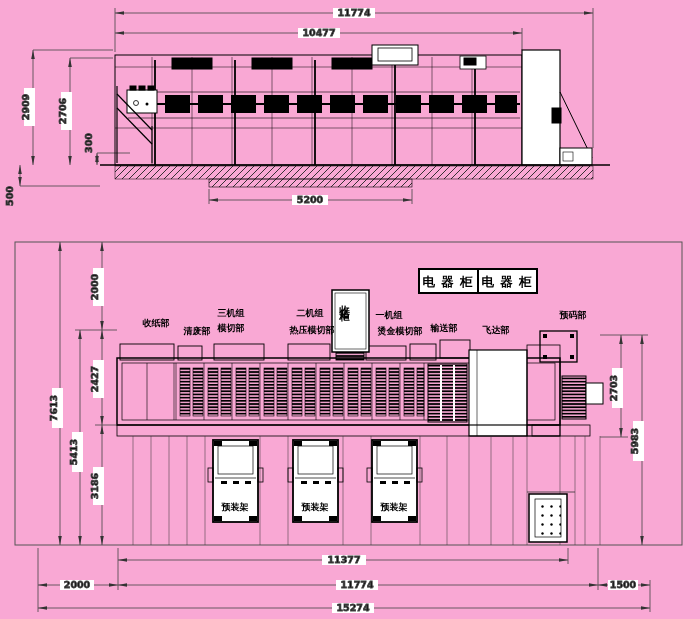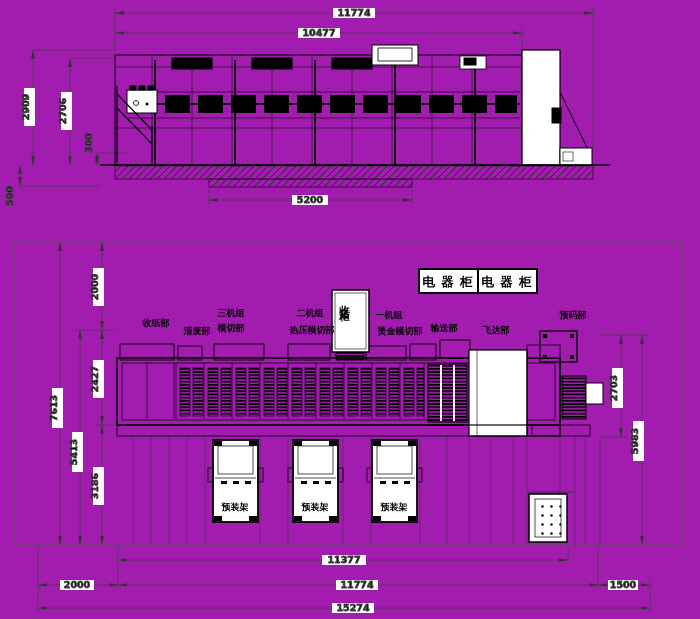--- a/index.html
+++ b/index.html
@@ -1,16 +1,16 @@
 <!DOCTYPE html>
 <html><head>
 <meta charset="utf-8">
 <style>
   html,body{margin:0;padding:0;background:#ffffff;}
-  #stage{position:relative;width:700px;height:619px;background:#a21caf;overflow:hidden;}
+  #stage{position:relative;width:700px;height:619px;background:#f9a8d4;overflow:hidden;}
   svg{display:block;}
   svg text{font-family:"DejaVu Sans","Liberation Sans",sans-serif;fill:#000;}
   .dim{font-size:9.5px;font-weight:bold;fill:#111;text-anchor:middle;}
   .cn{font-size:9px;font-weight:bold;text-anchor:middle;}
   .cn-lg{font-size:12.5px;font-weight:bold;text-anchor:middle;letter-spacing:1px;}
   .vtext{writing-mode:tb;font-size:10.5px;font-weight:bold;letter-spacing:3px;text-anchor:start;}
 </style>
 </head>
 <body>
 

